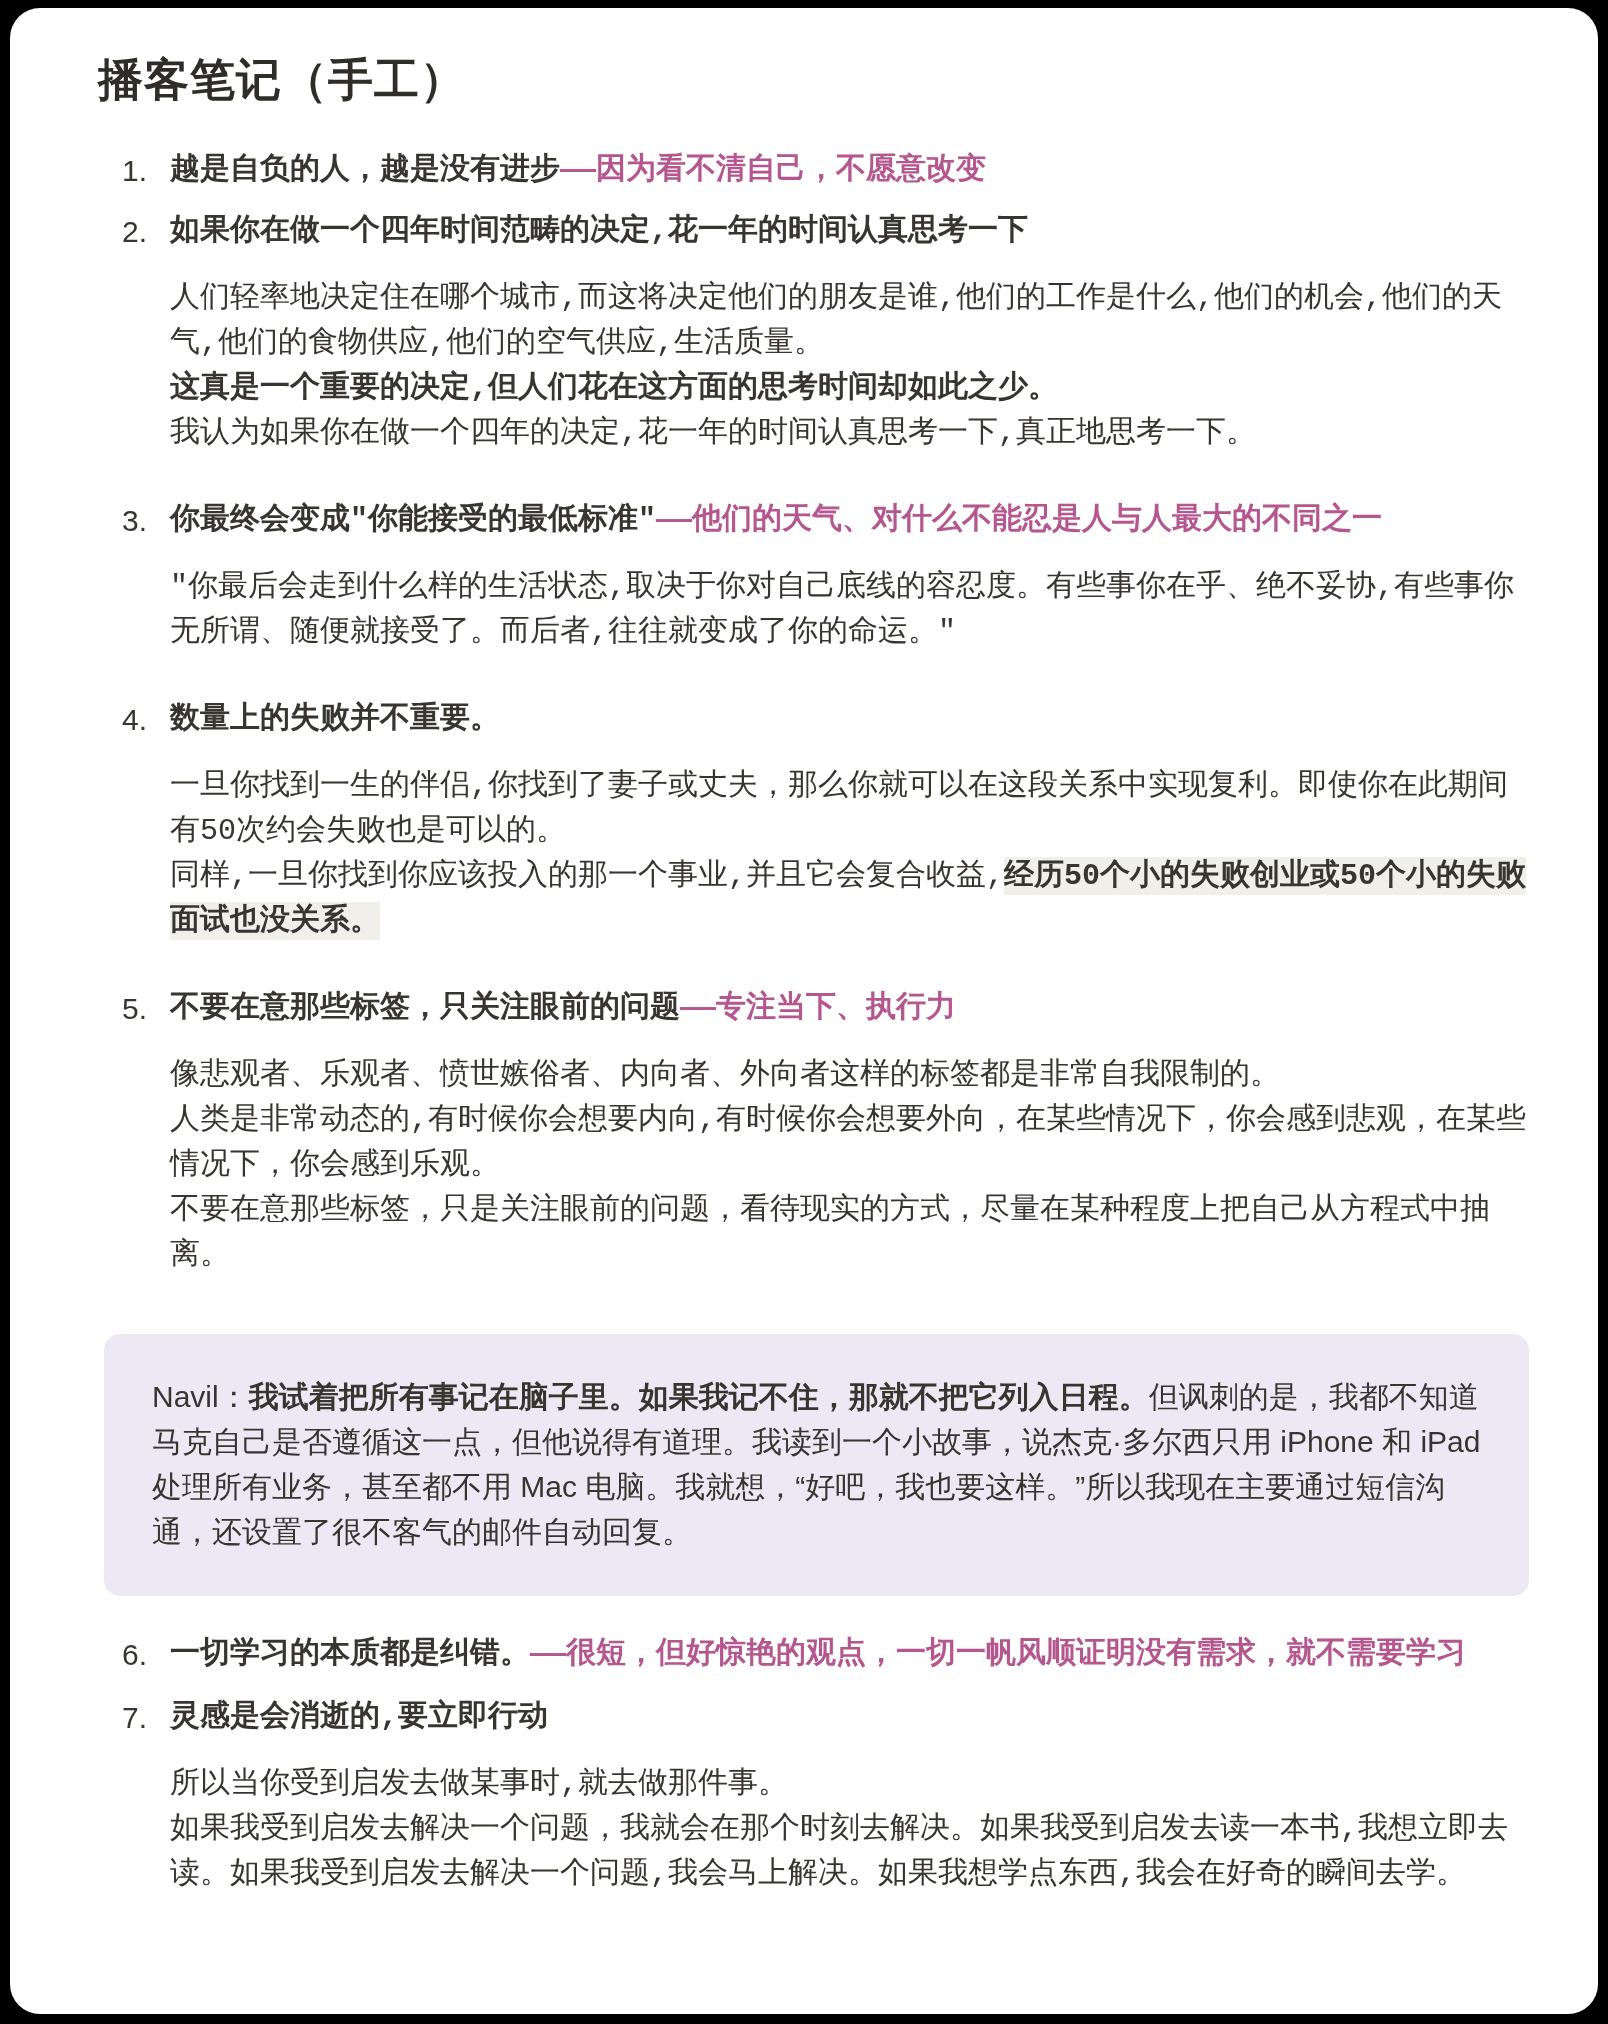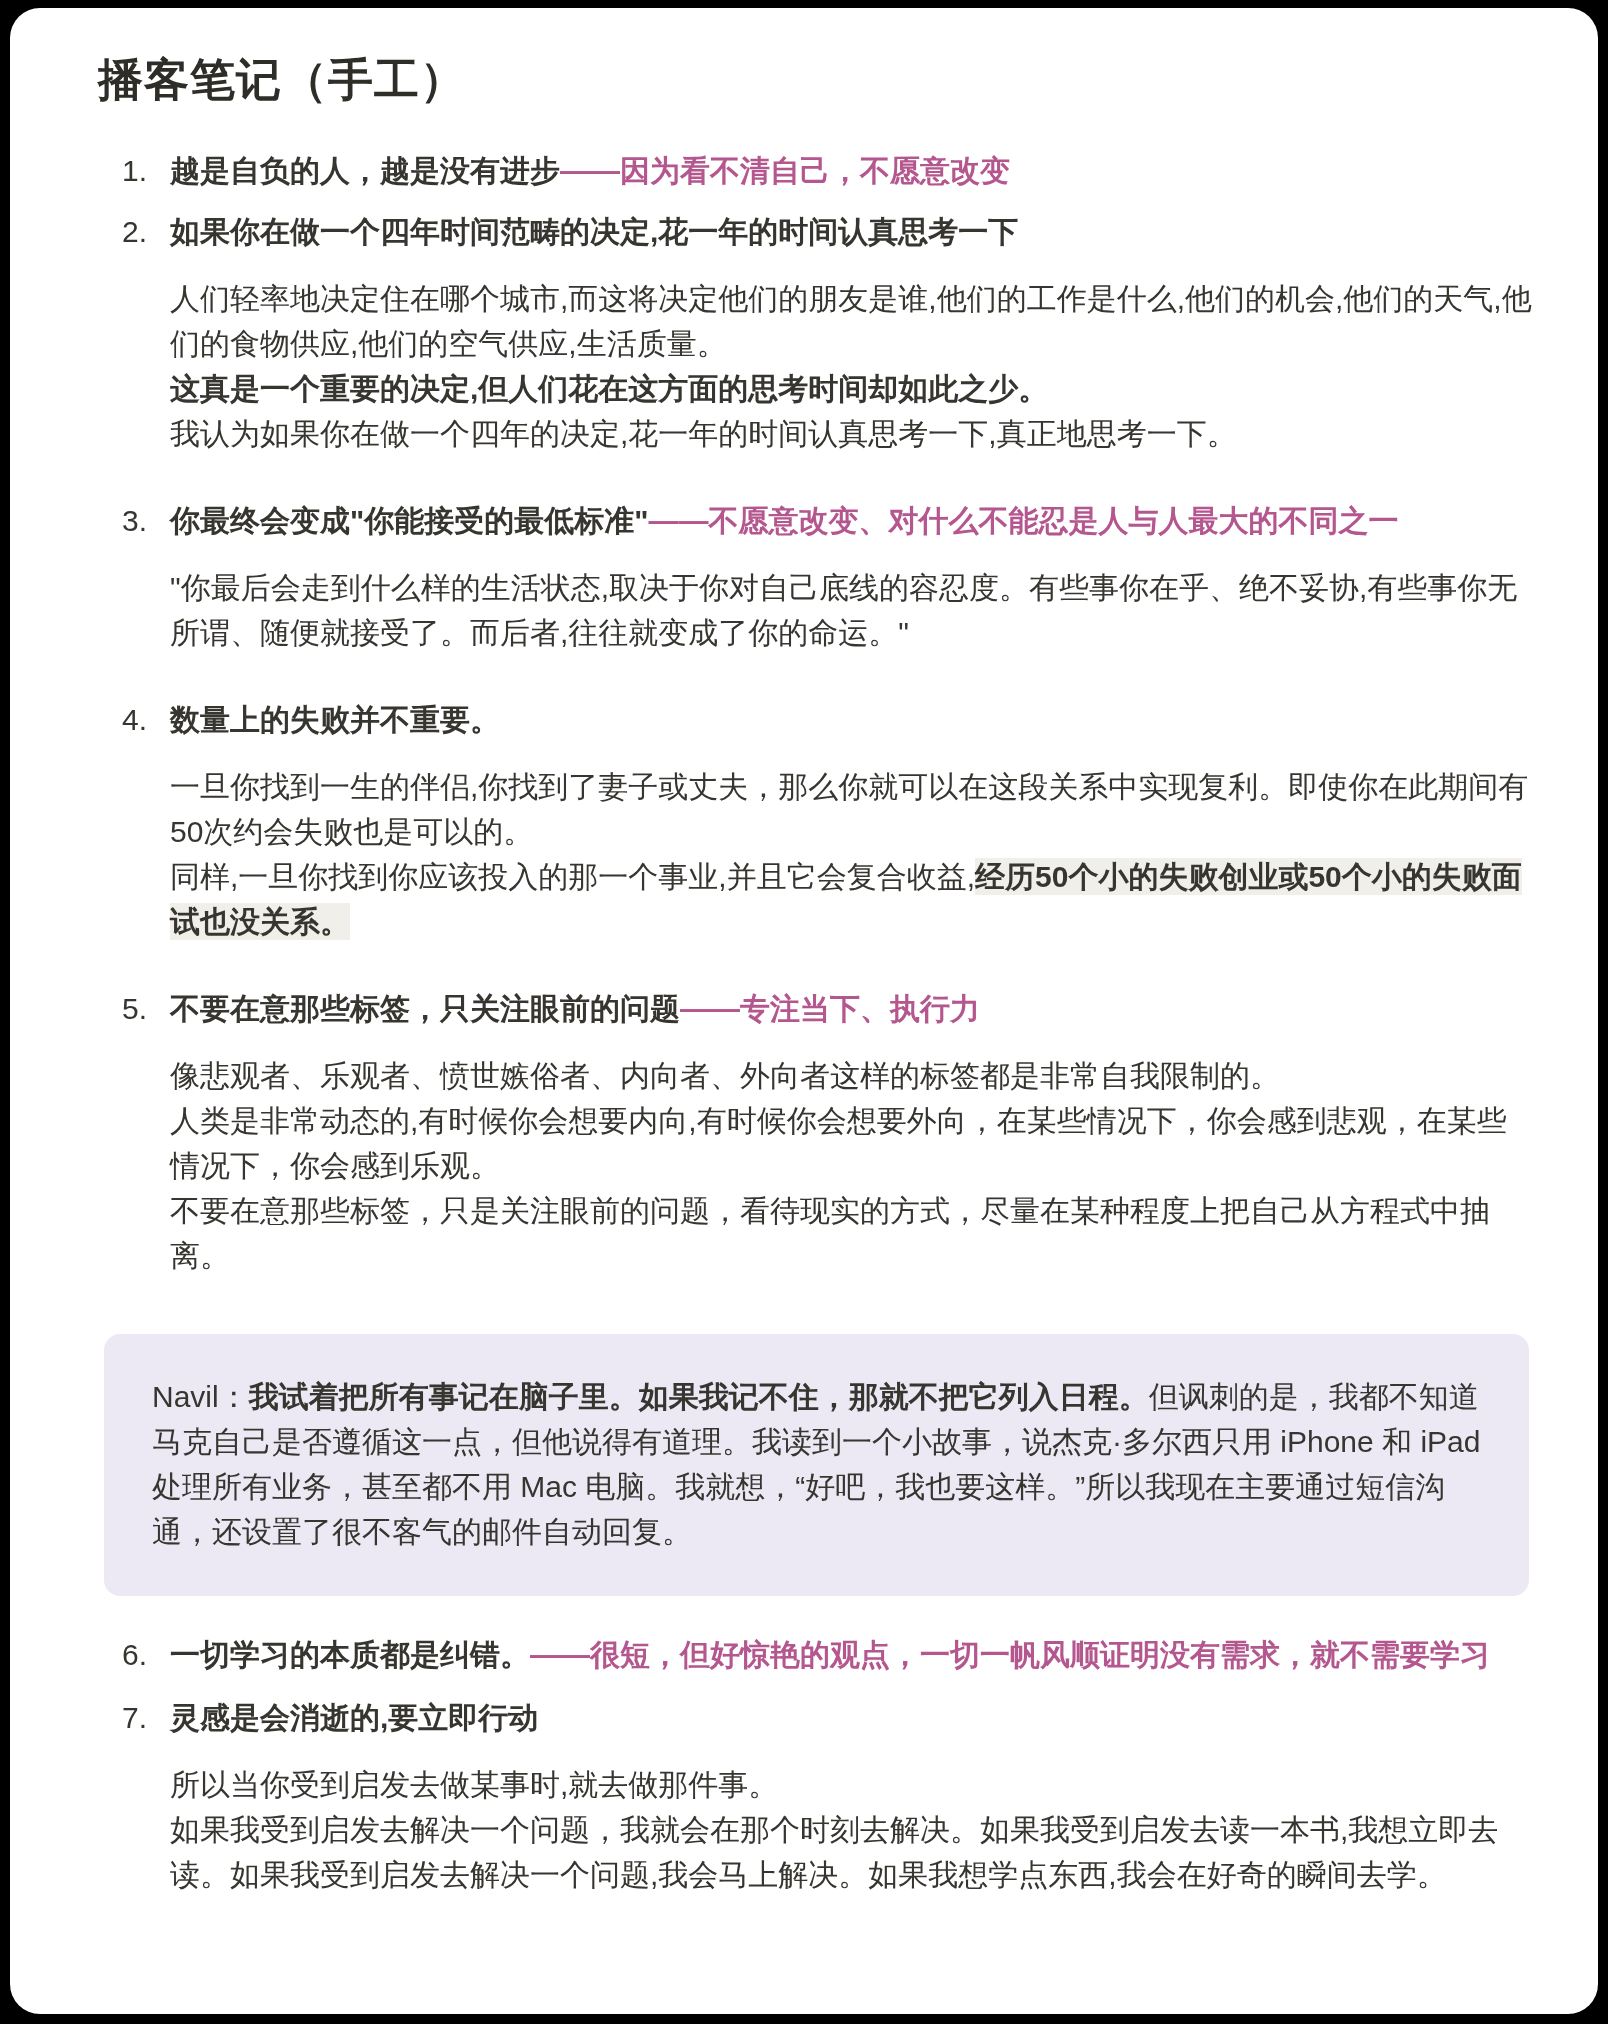--- a/index.html
+++ b/index.html
@@ -17,21 +17,21 @@
     padding:44px 66px 0 88px;
     color:#37352f;
     font-size:30px;line-height:45px;
   }
   .page-title{
     font-size:45px;line-height:1.25;font-weight:700;
     margin:0 0 40px 0;color:#2f2d28;letter-spacing:1px;
   }
   .item{display:flex;margin:0 0 16px 0;padding-left:24px;}
   .marker{flex:0 0 48px;font-weight:400;}
-  .ibody{flex:1;min-width:0;}
+  .ibody{flex:1;min-width:0;font-family:Liberation Mono, monospace;}
   .head{font-weight:700;}
   .b{font-weight:700;}
   .pink{color:var(--pink);font-weight:700;}
   .para{margin:22px 0 24px 0;font-weight:400;}
   .para:last-child{margin-bottom:26px;}
   .hl{font-weight:700;background:var(--hl);box-decoration-break:clone;-webkit-box-decoration-break:clone;padding:2px 0;}
   .callout{
     background:var(--callout);
     border-radius:16px;
     margin:30px 3px 36px 6px;
@@ -62,21 +62,21 @@
           <div>人们轻率地决定住在哪个城市,而这将决定他们的朋友是谁,他们的工作是什么,他们的机会,他们的天气,他们的食物供应,他们的空气供应,生活质量。</div>
           <div class="b">这真是一个重要的决定,但人们花在这方面的思考时间却如此之少。</div>
           <div>我认为如果你在做一个四年的决定,花一年的时间认真思考一下,真正地思考一下。</div>
         </div>
       </div>
     </div>
 
     <div class="item">
       <div class="marker">3.</div>
       <div class="ibody">
-        <span class="head">你最终会变成"你能接受的最低标准"</span><span class="pink">——不愿意改变、对什么不能忍是人与人最大的不同之一</span>
+        <span class="head">你最终会变成"你能接受的最低标准"</span><span class="pink">——他们的天气、对什么不能忍是人与人最大的不同之一</span>
         <div class="para">"你最后会走到什么样的生活状态,取决于你对自己底线的容忍度。有些事你在乎、绝不妥协,有些事你无所谓、随便就接受了。而后者,往往就变成了你的命运。"</div>
       </div>
     </div>
 
     <div class="item">
       <div class="marker">4.</div>
       <div class="ibody">
         <span class="head">数量上的失败并不重要。</span>
         <div class="para">
           <div>一旦你找到一生的伴侣,你找到了妻子或丈夫，那么你就可以在这段关系中实现复利。即使你在此期间有50次约会失败也是可以的。</div>

